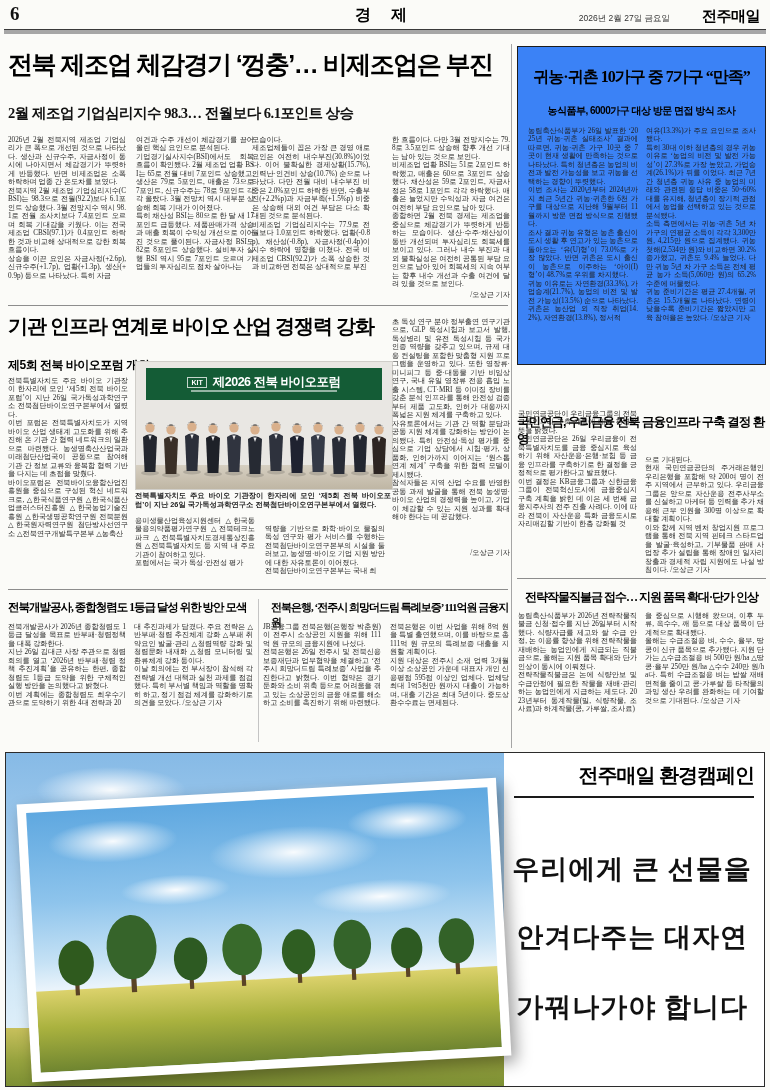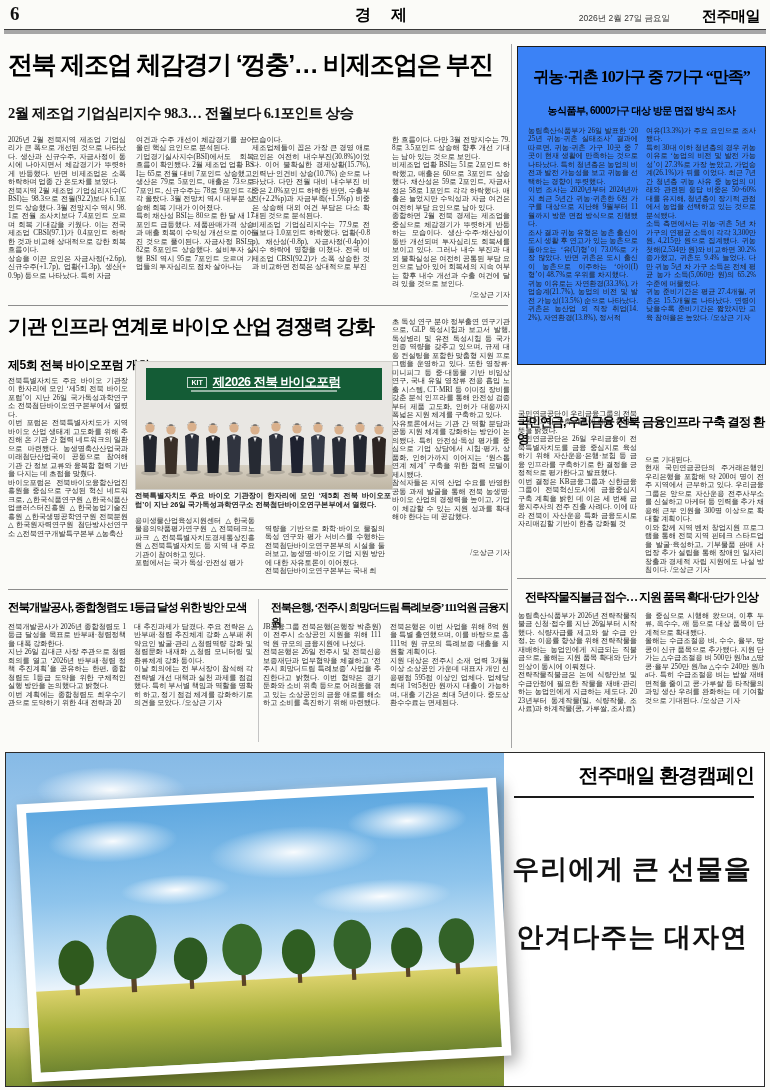--- a/index.html
+++ b/index.html
@@ -30,21 +30,21 @@
   .newsbox{left:517px;top:46px;width:247px;height:317px;border:1.5px solid #1c1c1c;background:#3b82f6;}
   .box-title{left:0;right:0;top:20px;text-align:center;font:800 16px/1.2 "Liberation Serif",serif;letter-spacing:-1px;color:#000;}
   .box-sub{left:0;right:0;top:58px;text-align:center;font:800 10px/1.2 "Liberation Sans",sans-serif;letter-spacing:-0.5px;color:#000;}
   
   .bio-photo{left:135px;top:361px;width:256px;height:127px;background:#e9e7e3;overflow:hidden;border:1px solid #d0cec9;}
   .bio-floor{position:absolute;left:0;right:0;bottom:0;height:24px;background:linear-gradient(#d6cfc1,#bfb6a4);}
   .bio-banner{position:absolute;left:10px;right:10px;top:6px;height:32px;background:#145c36;
               display:flex;flex-direction:column;align-items:center;justify-content:center;gap:2px;}
   .bio-banner .row{display:flex;align-items:center;gap:6px;}
   .kit{color:#fff;font:700 7px/1 "Liberation Sans",sans-serif;border:1px solid rgba(255,255,255,.75);padding:1px 3px;}
-  .btitle{color:#fff;font:800 12.5px/1 "Liberation Sans",sans-serif;letter-spacing:-0.5px;text-decoration:underline;}
+  .btitle{color:#fff;font:800 12.5px/1 "Liberation Sans",sans-serif;letter-spacing:-0.5px;}
   .bsub{width:62%;height:2px;background:rgba(255,255,255,.55);}
   .caption{left:135px;top:491px;width:256px;font:600 7.3px/1.3 "Liberation Sans",sans-serif;color:#222;text-align:justify;}
   
   .camp{left:5px;top:752px;width:758px;height:333px;border:1.5px solid #2b2b2b;background:#fff;overflow:hidden;}
   .camp-sky{position:absolute;left:0;top:0;width:508px;height:100%;
             background:linear-gradient(#86bae6 0%,#a9cfee 35%,#d3e9f7 70%,#ecf5fb 100%);}
   .camp-field{position:absolute;left:0;bottom:0;width:508px;height:58px;
               background:linear-gradient(#c7c05c,#97a33f 55%,#7c8f33);}
   .cloud{position:absolute;background:radial-gradient(closest-side,rgba(255,255,255,.95),rgba(255,255,255,0));}
   .camp-panel{position:absolute;left:498px;top:0;right:0;bottom:0;background:#fff;}
@@ -244,15 +244,16 @@
           <rect x="356" y="153" width="4" height="19" fill="#5a4326"></rect>
           <ellipse cx="358" cy="145" rx="15" ry="19" fill="#2d5a22"></ellipse>
           <rect x="404" y="150" width="4" height="22" fill="#5a4326"></rect>
           <ellipse cx="406" cy="141" rx="17" ry="21" fill="#336228"></ellipse>
         </svg>
       </div>
     </div>
 
     <div class="camp-line" style="top:168px;">안겨다주는 대자연</div>
     <div class="camp-line" style="top:100px;">우리에게 큰 선물을</div>
+    <div class="camp-line" style="top:238px;">가꿔나가야 합니다</div>
   </div>
 
 </div>
 
 </body></html>

